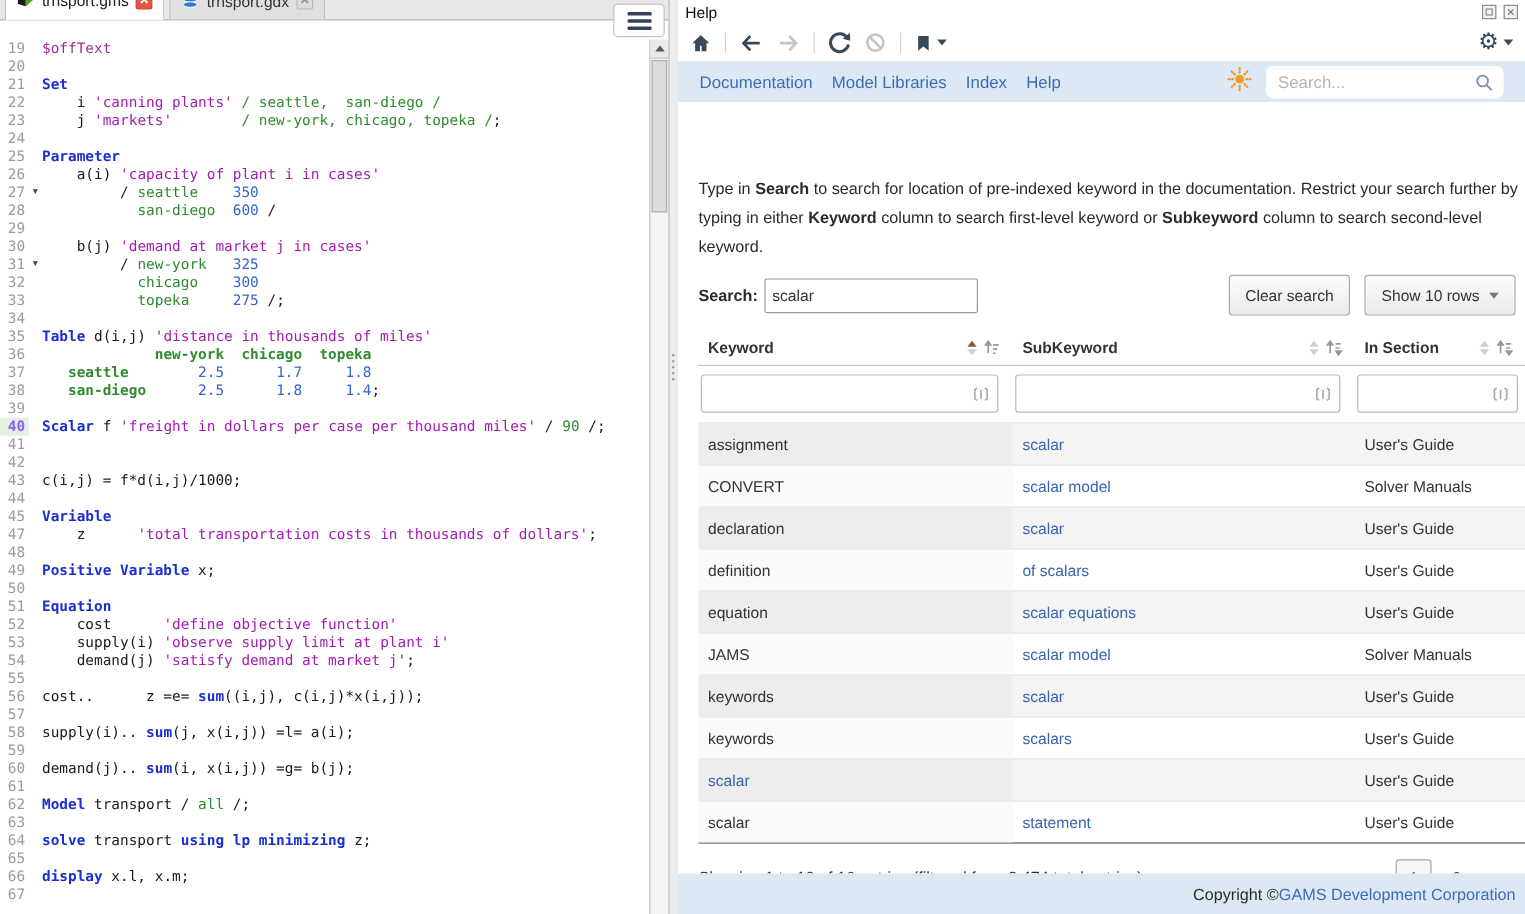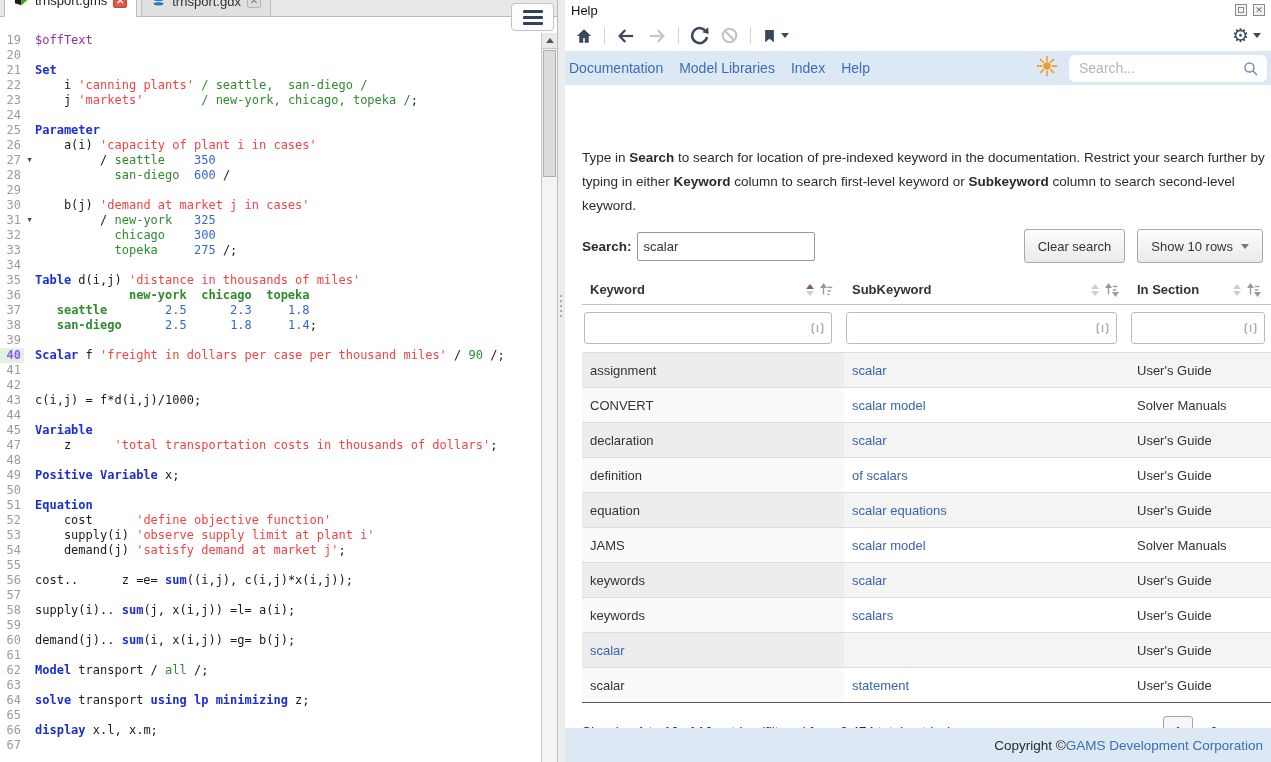--- a/index.html
+++ b/index.html
@@ -24,21 +24,21 @@
   .hamburger i { display:block; width:20px; height:3px; background:#33415a; border-radius:1px; }
 
   #code-area { position:absolute; left:0; top:33px; right:16px; bottom:0; overflow:hidden;
                font-family:"DejaVu Sans Mono", monospace; font-size:12px; }
   .cl { display:flex; height:15px; line-height:15px; white-space:pre; }
   .ln { flex:none; width:24px; text-align:right; padding-right:3px; color:#9b9b9b; }
   .cl.cur .ln { background:#e2f1e1; color:#8b5cf6; font-weight:bold; }
   .fold { flex:none; width:11px; font-size:7px; color:#3f4a58; text-align:center; line-height:15px; }
   .code { white-space:pre; color:#1a1a1a; }
   .kw { color:#1b2ecf; font-weight:bold; }
-  .str { color:#ef4444; }
+  .str { color:#a21caf; }
   .set { color:#2e8b2e; }
   .num { color:#3566cc; }
   .tbh { color:#2e8b2e; font-weight:bold; }
   .dir { color:#99309b; }
   .pl { color:#1a1a1a; }
 
   .vscroll { position:absolute; right:0; top:33px; bottom:0; width:16px; background:#f4f4f4; border-left:1px solid #c6c6c6; }
   .scroll-up { height:16px; background:#e9e9e9; border-bottom:1px solid #c6c6c6; display:flex; align-items:center; justify-content:center; }
   .scroll-up b { width:0; height:0; border-left:4px solid transparent; border-right:4px solid transparent; border-bottom:5px solid #555; }
   .thumb { position:absolute; left:1px; right:1px; top:17px; height:127px; background:#dcdcdc; border:1px solid #aeaeae; }
@@ -56,21 +56,21 @@
   .winbox { width:12px; height:12px; border:1px solid #8b8b8b; background:#f2f2f2; display:flex; align-items:center; justify-content:center; font-size:9px; color:#6e6e6e; line-height:1; }
   .winbox .inner { width:6px; height:6px; border:1px solid #8b8b8b; }
 
   .help-toolbar { height:31px; display:flex; align-items:center; gap:11px; padding:0 10px; }
   .help-toolbar .sep { width:1px; height:17px; background:#d2d2d2; }
   .tbicon { display:flex; align-items:center; }
   .caret { width:0; height:0; border-left:4px solid transparent; border-right:4px solid transparent; border-top:5px solid #39485b; margin-left:4px; }
   .gear-group { margin-left:auto; display:flex; align-items:center; }
   .gear-glyph { font-family:"DejaVu Sans", sans-serif; font-size:19px; color:#39485b; line-height:1; }
 
-  .help-navbar { height:34px; background:#dce9f5; display:flex; align-items:center; padding:0 4px; gap:16px; }
+  .help-navbar { height:34px; background:#dce9f5; display:flex; align-items:center; padding:0 18px; gap:16px; }
   .navlink { font-size:14px; color:#3c6db6; text-decoration:none; cursor:pointer; }
   .nav-right { margin-left:auto; display:flex; align-items:center; gap:11px; }
   .nav-search { position:relative; }
   .nav-search input { width:198px; height:27px; border:none; border-radius:6px; background:#fff; padding:0 28px 0 10px; font-size:14px; color:#333; font-family:"Liberation Sans", sans-serif; }
   .nav-search input::placeholder { color:#b4b4b4; }
   .nav-search svg { position:absolute; right:7px; top:5px; }
 
   .help-content { position:absolute; left:0; top:85px; right:0; bottom:34px; background:#fff; overflow:hidden; }
   .intro { margin:61px 1px 0 17px; font-size:13.5px; color:#2b2b2b; line-height:24px; }
 
@@ -163,21 +163,21 @@
           <div class="cl"><span class="ln">27</span><span class="fold">▼</span><span class="code"><span class="pl">         / </span><span class="set">seattle</span><span class="pl">    </span><span class="num">350</span></span></div>
           <div class="cl"><span class="ln">28</span><span class="fold"></span><span class="code"><span class="pl">           </span><span class="set">san-diego</span><span class="pl">  </span><span class="num">600</span><span class="pl"> /</span></span></div>
           <div class="cl"><span class="ln">29</span><span class="fold"></span><span class="code"></span></div>
           <div class="cl"><span class="ln">30</span><span class="fold"></span><span class="code"><span class="pl">    b(j) </span><span class="str">'demand at market j in cases'</span></span></div>
           <div class="cl"><span class="ln">31</span><span class="fold">▼</span><span class="code"><span class="pl">         / </span><span class="set">new-york</span><span class="pl">   </span><span class="num">325</span></span></div>
           <div class="cl"><span class="ln">32</span><span class="fold"></span><span class="code"><span class="pl">           </span><span class="set">chicago</span><span class="pl">    </span><span class="num">300</span></span></div>
           <div class="cl"><span class="ln">33</span><span class="fold"></span><span class="code"><span class="pl">           </span><span class="set">topeka</span><span class="pl">     </span><span class="num">275</span><span class="pl"> /;</span></span></div>
           <div class="cl"><span class="ln">34</span><span class="fold"></span><span class="code"></span></div>
           <div class="cl"><span class="ln">35</span><span class="fold"></span><span class="code"><span class="kw">Table</span><span class="pl"> d(i,j) </span><span class="str">'distance in thousands of miles'</span></span></div>
           <div class="cl"><span class="ln">36</span><span class="fold"></span><span class="code"><span class="pl">             </span><span class="tbh">new-york  chicago  topeka</span></span></div>
-          <div class="cl"><span class="ln">37</span><span class="fold"></span><span class="code"><span class="pl">   </span><span class="tbh">seattle</span><span class="pl">        </span><span class="num">2.5</span><span class="pl">      </span><span class="num">2.3</span><span class="pl">     </span><span class="num">1.8</span></span></div>
+          <div class="cl"><span class="ln">37</span><span class="fold"></span><span class="code"><span class="pl">   </span><span class="tbh">seattle</span><span class="pl">        </span><span class="num">2.5</span><span class="pl">      </span><span class="num">1.7</span><span class="pl">     </span><span class="num">1.8</span></span></div>
           <div class="cl"><span class="ln">38</span><span class="fold"></span><span class="code"><span class="pl">   </span><span class="tbh">san-diego</span><span class="pl">      </span><span class="num">2.5</span><span class="pl">      </span><span class="num">1.8</span><span class="pl">     </span><span class="num">1.4</span><span class="pl">;</span></span></div>
           <div class="cl"><span class="ln">39</span><span class="fold"></span><span class="code"></span></div>
           <div class="cl cur"><span class="ln">40</span><span class="fold"></span><span class="code"><span class="kw">Scalar</span><span class="pl"> f </span><span class="str">'freight in dollars per case per thousand miles'</span><span class="pl"> / </span><span class="set">90</span><span class="pl"> /;</span></span></div>
           <div class="cl"><span class="ln">41</span><span class="fold"></span><span class="code"></span></div>
           <div class="cl"><span class="ln">42</span><span class="fold"></span></div>
           <div class="cl"><span class="ln">43</span><span class="fold"></span><span class="code"><span class="pl">c(i,j) = f*d(i,j)/1000;</span></span></div>
           <div class="cl"><span class="ln">44</span><span class="fold"></span><span class="code"></span></div>
           <div class="cl"><span class="ln">45</span><span class="fold"></span><span class="code"><span class="kw">Variable</span></span></div>
           <div class="cl"><span class="ln">47</span><span class="fold"></span><span class="code"><span class="pl">    z      </span><span class="str">'total transportation costs in thousands of dollars'</span><span class="pl">;</span></span></div>
           <div class="cl"><span class="ln">48</span><span class="fold"></span><span class="code"></span></div>

